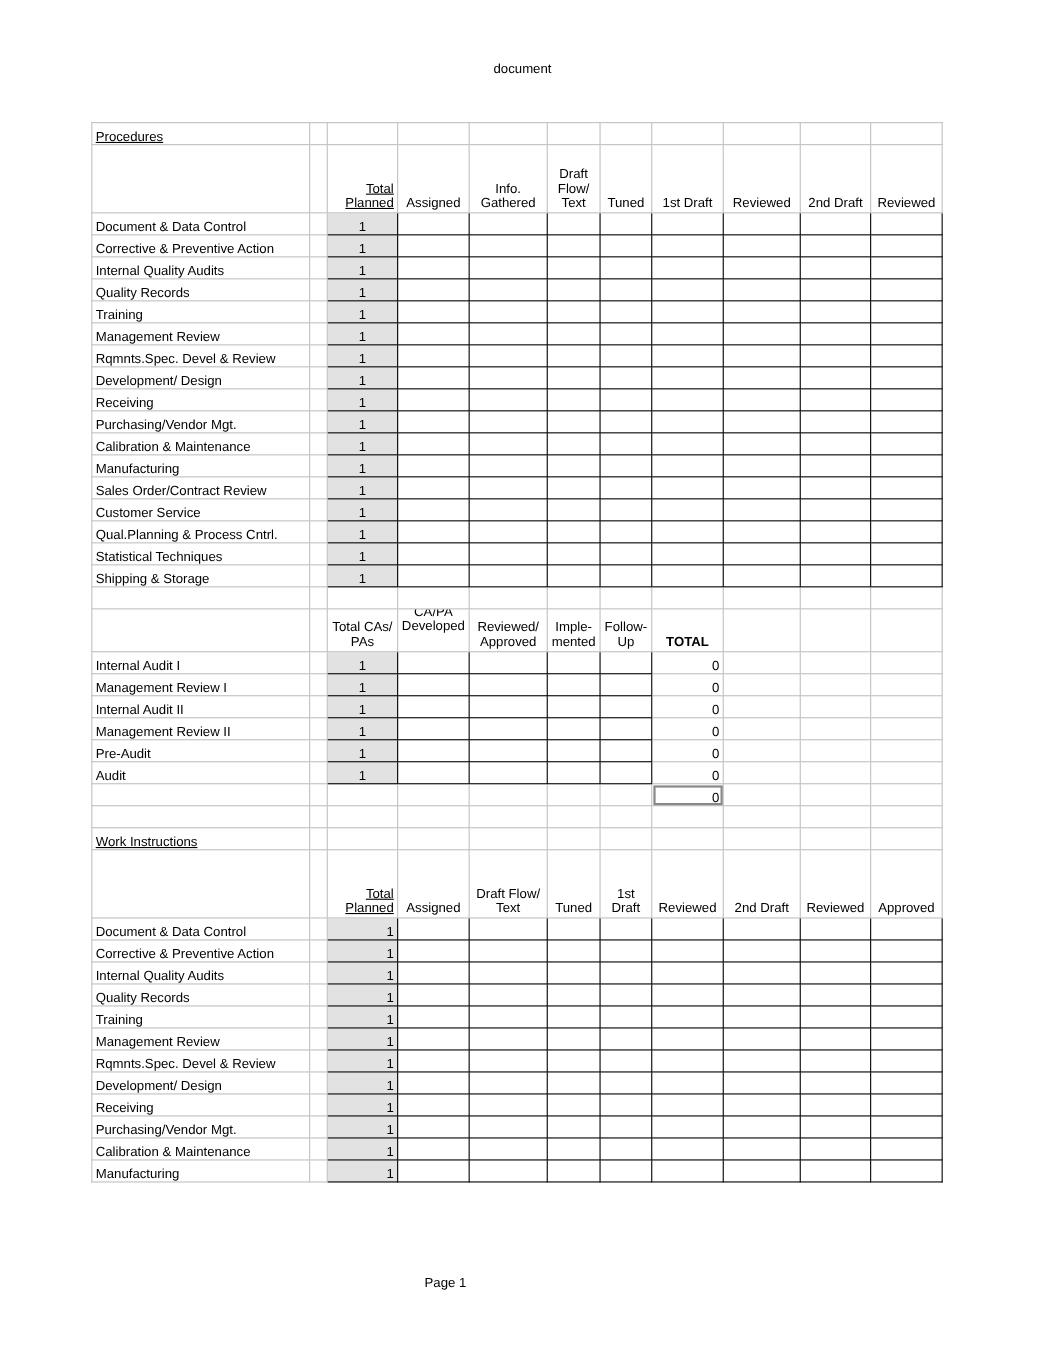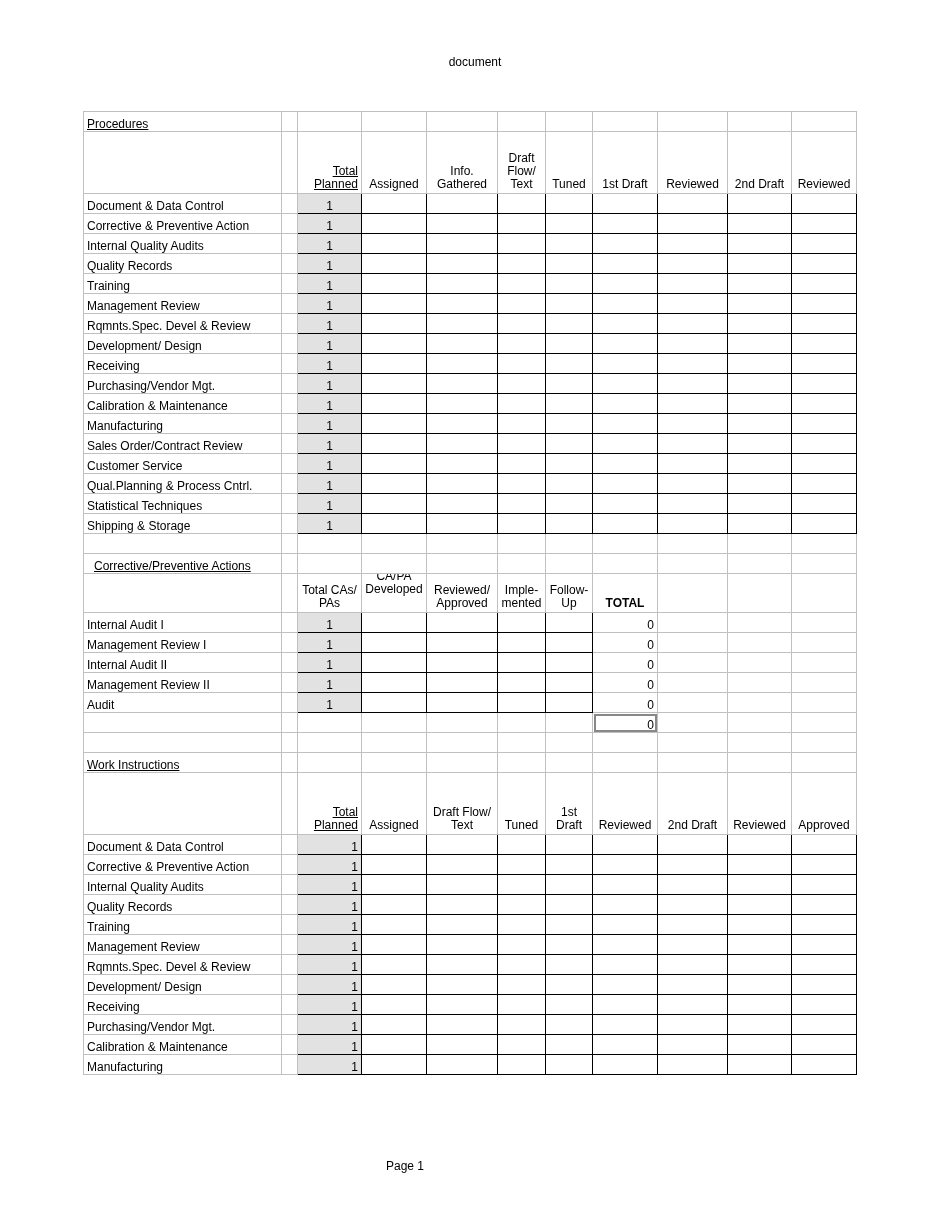--- a/index.html
+++ b/index.html
@@ -307,33 +307,20 @@
         <td></td>
         <td></td>
         <td></td>
         <td></td>
         <td></td>
         <td></td>
         <td></td>
       </tr>
   </tbody>
   <tbody id="ca-head">
-    <tr>
-      <td class="title indent">Corrective/Preventive Actions</td>
-      <td></td>
-        <td></td>
-        <td></td>
-        <td></td>
-        <td></td>
-        <td></td>
-        <td></td>
-        <td></td>
-        <td></td>
-        <td></td>
-    </tr>
     <tr class="hdr mid">
       <td></td>
         <td></td>
       <td>Total CAs/ PAs</td>
       <td>
           <span class="clip">
             <span class="inner">CA/PA Developed</span>
           </span>
         </td>
       <td>Reviewed/ Approved</td>
@@ -380,20 +367,33 @@
         <td class="box"></td>
         <td class="box"></td>
         <td class="box"></td>
         <td class="num">0</td>
         <td></td>
         <td></td>
         <td></td>
       </tr>
       <tr>
         <td class="lbl">Management Review II</td>
+        <td></td>
+        <td class="plan">1</td>
+        <td class="box"></td>
+        <td class="box"></td>
+        <td class="box"></td>
+        <td class="box"></td>
+        <td class="num">0</td>
+        <td></td>
+        <td></td>
+        <td></td>
+      </tr>
+      <tr>
+        <td class="lbl">Pre-Audit</td>
         <td></td>
         <td class="plan">1</td>
         <td class="box"></td>
         <td class="box"></td>
         <td class="box"></td>
         <td class="box"></td>
         <td class="num">0</td>
         <td></td>
         <td></td>
         <td></td>

